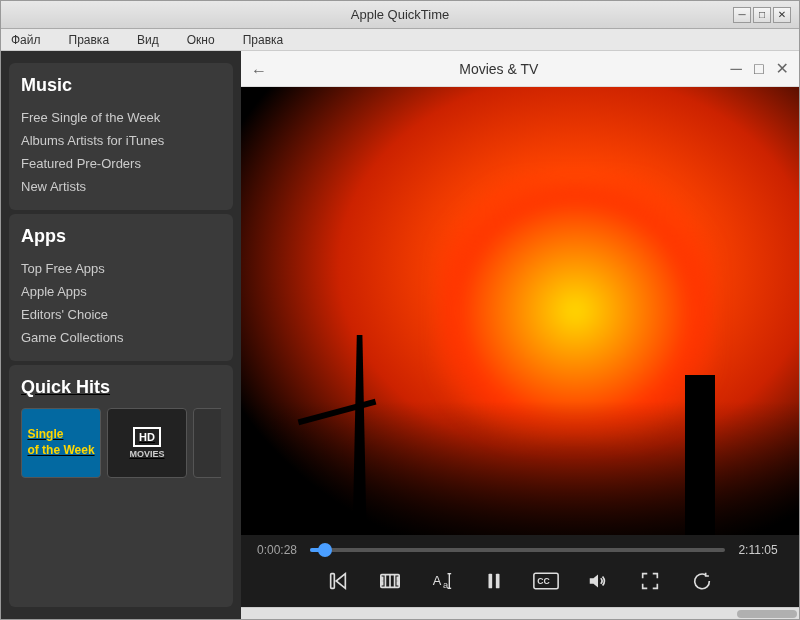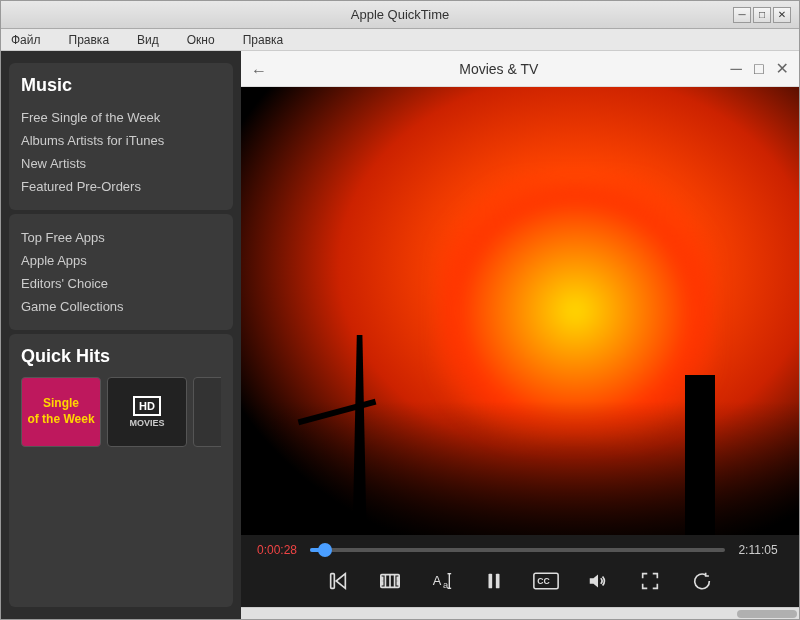--- a/index.html
+++ b/index.html
@@ -117,20 +117,21 @@
       cursor: pointer;
       display: block;
     }
 
     
     .quick-hits-section {
       background: #3a3a3a;
       border-radius: 6px;
       padding: 12px;
       flex: 1;
+      text-decoration: underline;
     }
 
     .quick-hits-title {
       color: #ffffff;
       font-size: 18px;
       font-weight: bold;
       margin-bottom: 10px;
     }
 
     .quick-hits-thumbnails {
@@ -148,23 +149,22 @@
       display: flex;
       align-items: center;
       justify-content: center;
       font-size: 11px;
       font-weight: bold;
       cursor: pointer;
       position: relative;
     }
 
     .thumb-single {
-      background: #be185d;
+      background: #0369a1;
       color: #FFD700;
-      text-align: center;
       padding: 16px 4px;
       font-size: 12px;
       line-height: 1.3;
       border: 1px solid #555;
     }
 
     .thumb-hd {
       background: #222;
       border: 1px solid #555;
     }
@@ -357,21 +357,21 @@
       top: 50%;
       transform: translate(-50%, -50%);
       width: 14px;
       height: 14px;
       background: #4a9eff;
       border-radius: 50%;
     }
 
     .time-display {
       font-size: 12px;
-      color: #ef4444;
+      color: #a3a3a3;
       min-width: 45px;
     }
 
     .time-end {
       font-size: 12px;
       color: #ccc;
       min-width: 50px;
       text-align: center;
     }
 
@@ -436,25 +436,26 @@
   </div>
 
   <div class="content-area">
 
     <div class="sidebar">
 
       <div class="sidebar-section">
         <div class="sidebar-section-title">Music</div>
         <span class="sidebar-link">Free Single of the Week</span>
         <span class="sidebar-link">Albums Artists for iTunes</span>
+        <span class="sidebar-link">Featured Pre-Orders</span>
         <span class="sidebar-link">New Artists</span>
-        <span class="sidebar-link">Featured Pre-Orders</span>
       </div>
 
       <div class="sidebar-section">
+        <div class="sidebar-section-title">Apps</div>
         <span class="sidebar-link">Top Free Apps</span>
         <span class="sidebar-link">Apple Apps</span>
         <span class="sidebar-link">Editors' Choice</span>
         <span class="sidebar-link">Game Collections</span>
       </div>
 
       <div class="quick-hits-section">
         <div class="quick-hits-title">Quick Hits</div>
         <div class="quick-hits-thumbnails">
           <div class="thumb thumb-single">

